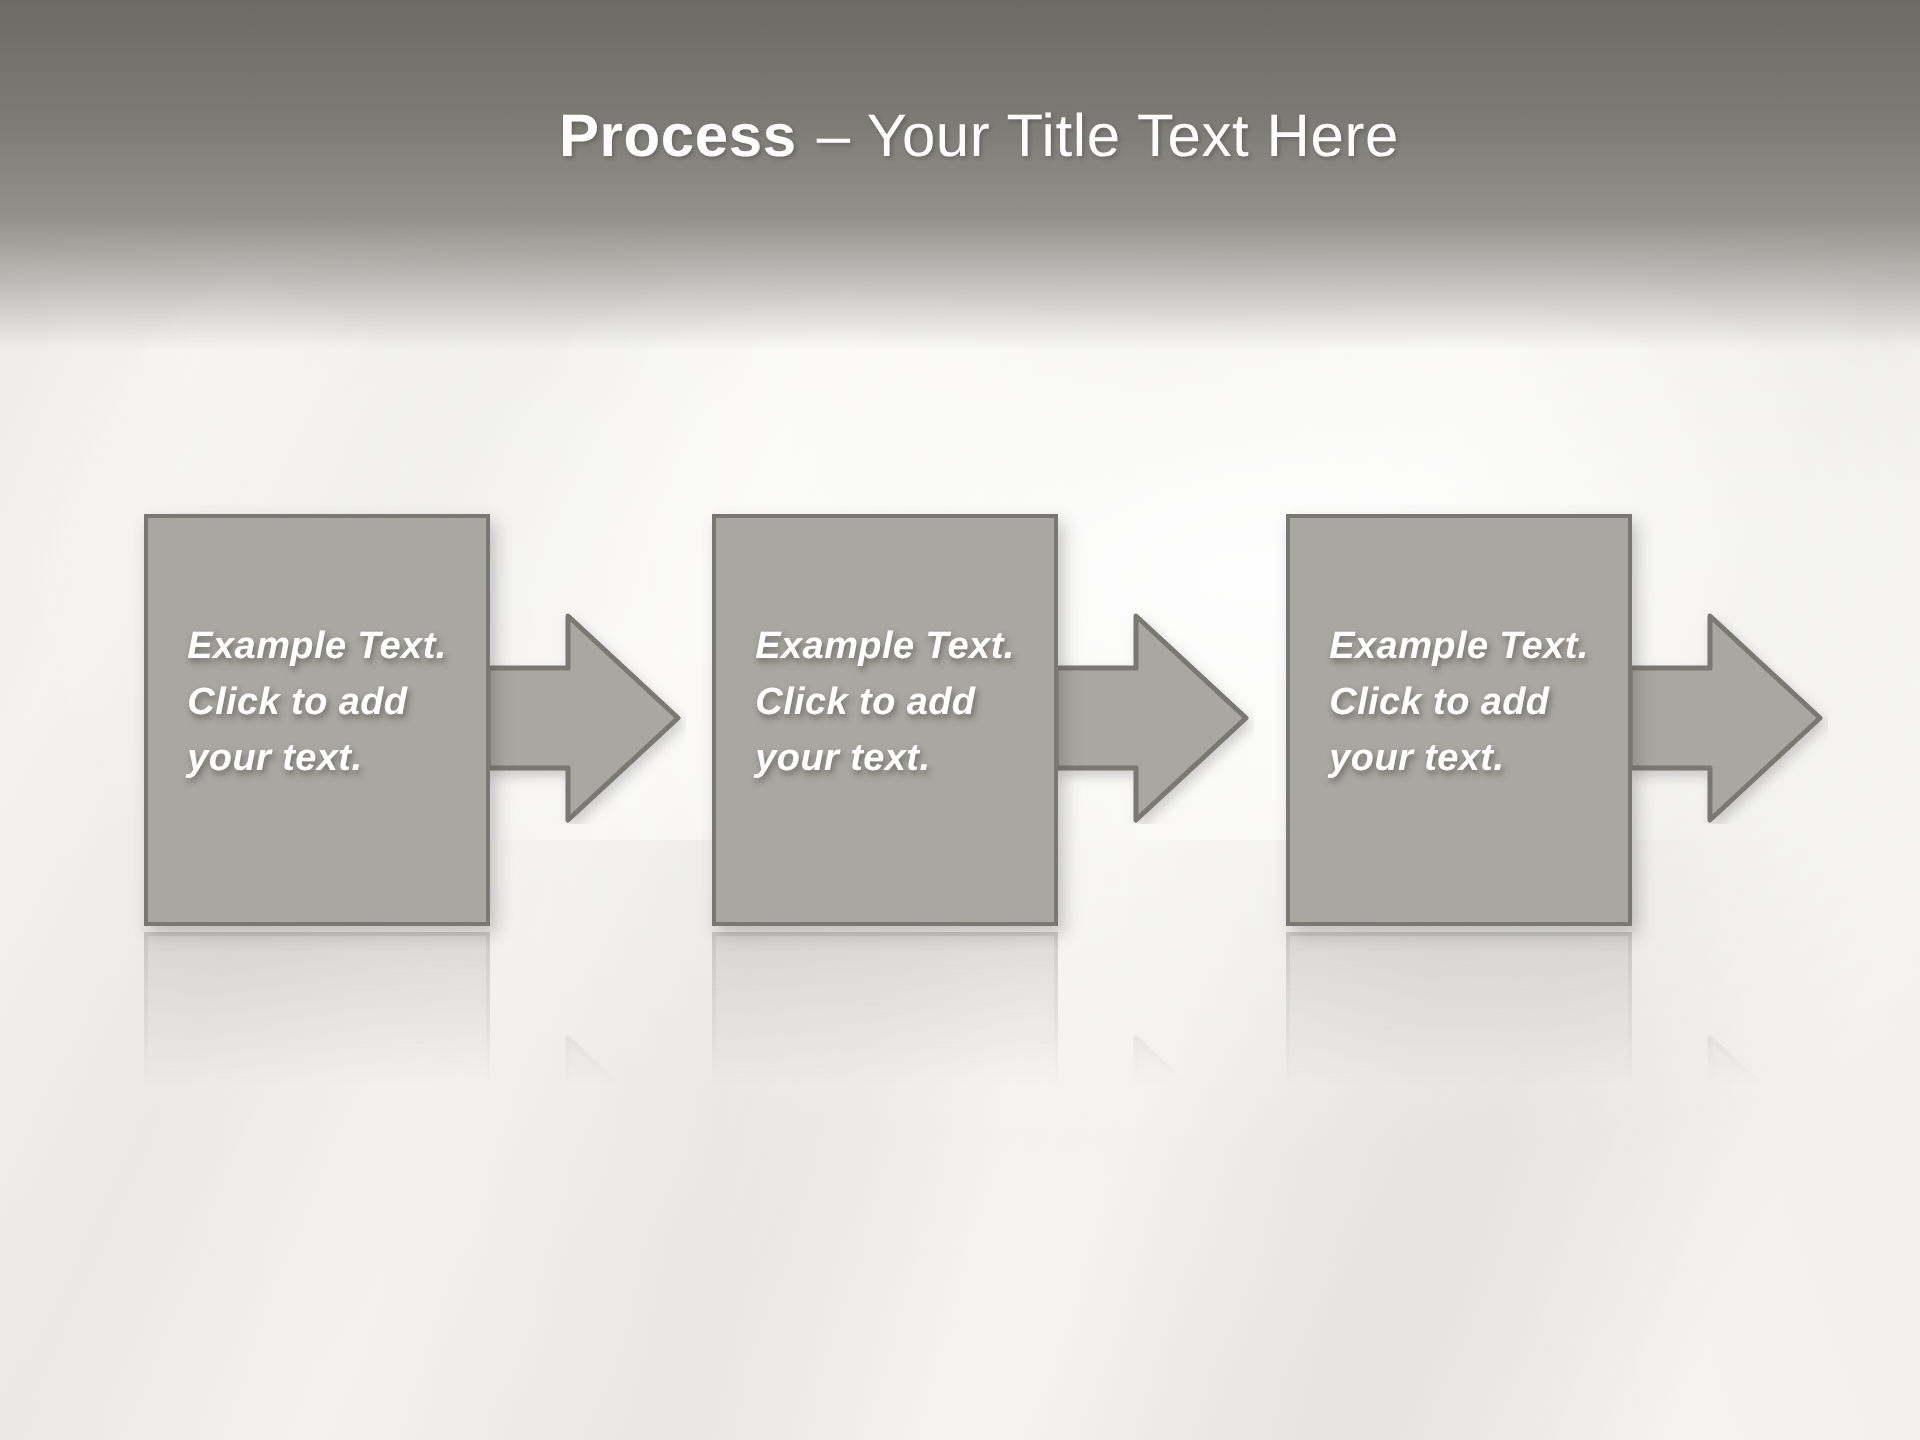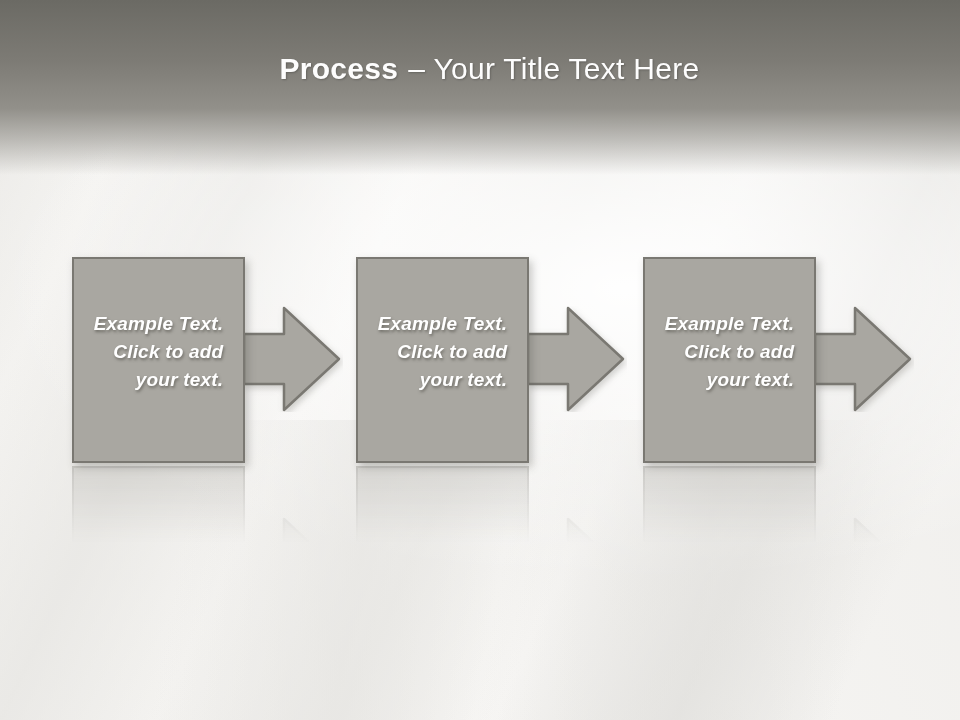--- a/index.html
+++ b/index.html
@@ -39,21 +39,21 @@
   .unit{position:absolute;}
   .step-box{
     position:absolute;width:173px;height:206px;box-sizing:border-box;
     background:var(--shape_fill);
     border:2px solid var(--shape_border);
     box-shadow:3px 4px 8px rgba(80,78,72,0.3);
     z-index:2;
     display:flex;align-items:center;justify-content:center;
   }
   .step-text{
-    text-align:right;color:var(--step_text);
+    text-align:left;color:var(--step_text);
     font-style:italic;font-weight:600;
     font-size:19px;line-height:28px;letter-spacing:0.2px;
     text-shadow:1px 2px 3px rgba(70,68,62,0.6);
     padding-bottom:16px;
   }
   .arrow{position:absolute;width:100px;height:106px;z-index:1;}
   .arrow polygon{
     fill:var(--shape_fill);
     stroke:var(--shape_border);
     stroke-width:2.5;stroke-linejoin:round;

